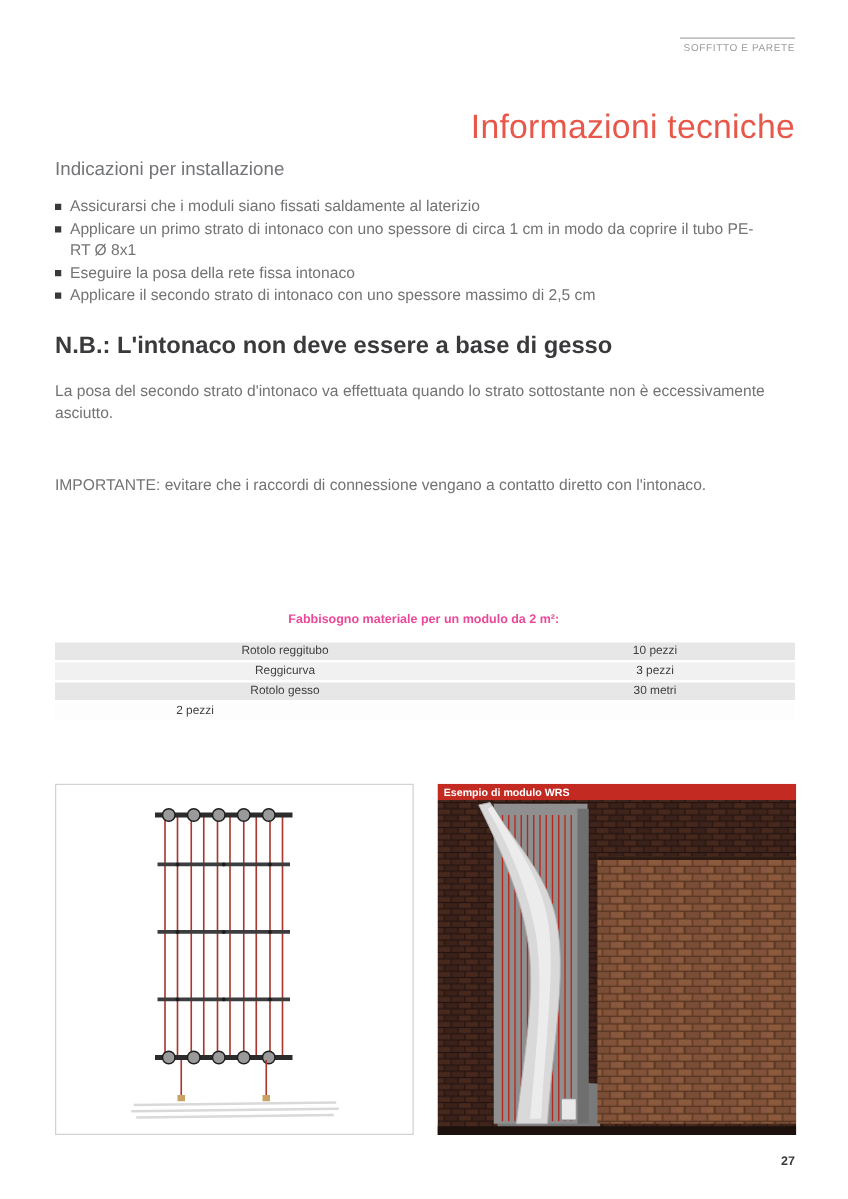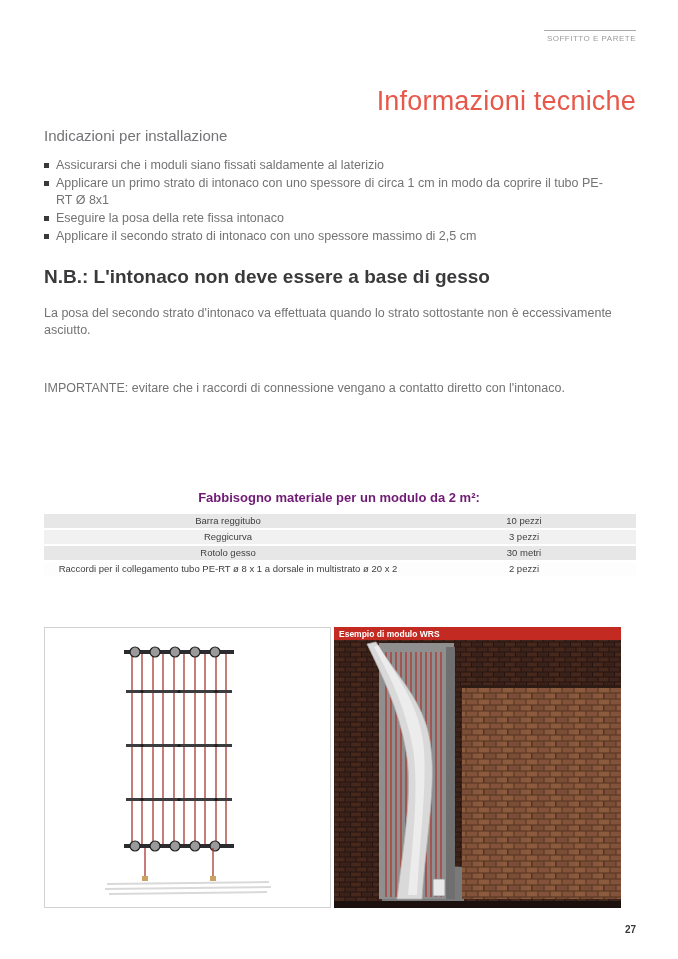--- a/index.html
+++ b/index.html
@@ -40,40 +40,40 @@
 
   .para {
     position:absolute; left:44px; width:594px;
     font-size:12.5px; color:#737373; line-height:17px;
   }
   .para1 { top:305px; }
   .para2 { top:352px;margin-top:28px; }
 
   .materials-heading {
     position:absolute; top:490px; left:0; width:678px;
-    text-align:center; font-size:13px; font-weight:bold; color:#701a75;
+    text-align:center; font-size:10px; font-weight:bold; color:#ec4899;
   }
 
   .materials-table { position:absolute; top:514px; left:44px; width:592px; }
   .trow { display:flex; height:14px; margin-bottom:2px; }
   .trow-a { background:#e7e7e7; }
   .trow-b { background:#f1f1f1; }
   .trow-c { background:#e7e7e7; }
   .trow-d { background:#fdfdfd; }
   .tcell { font-size:9.5px; line-height:14px; color:#3e3e40; text-align:center; }
   .tcell.item { flex:1; }
   .tcell.qty { width:224px; flex:none; }
 
   .figure-left {
     position:absolute; top:627px; left:44px;
     width:287px; height:281px;
     background:#ffffff; border:1px solid #d2d2d2;
   }
   .figure-right {
-    position:absolute; top:627px; left:334px;
+    position:absolute; top:627px; left:350px;
     width:287px; height:281px;text-align:center;
   }
   .figure-left svg, .figure-right svg { display:block; }
 
   .page-number {
     position:absolute; top:924px; right:42px;
     font-size:10px; font-weight:bold; color:#39393b;
   }
 </style>
 </head>
@@ -109,33 +109,32 @@
 
   <p class="nb">N.B.: L'intonaco non deve essere a base di gesso</p>
 
   <p class="para para1">La posa del secondo strato d'intonaco va effettuata quando lo strato sottostante non è eccessivamente asciutto.</p>
   <p class="para para2">IMPORTANTE: evitare che i raccordi di connessione vengano a contatto diretto con l'intonaco.</p>
 
   <h3 class="materials-heading">Fabbisogno materiale per un modulo da 2 m²:</h3>
 
   <div class="materials-table">
     <div class="trow trow-a">
-      <div class="tcell item">Barra reggitubo</div>
+      <div class="tcell item">Rotolo reggitubo</div>
       <div class="tcell qty">10 pezzi</div>
     </div>
     <div class="trow trow-b">
       <div class="tcell item">Reggicurva</div>
       <div class="tcell qty">3 pezzi</div>
     </div>
     <div class="trow trow-c">
       <div class="tcell item">Rotolo gesso</div>
       <div class="tcell qty">30 metri</div>
     </div>
     <div class="trow trow-d">
-      <div class="tcell item">Raccordi per il collegamento tubo PE-RT ø 8 x 1 a dorsale in multistrato  ø 20 x 2</div>
       <div class="tcell qty">2 pezzi</div>
     </div>
   </div>
 
   <div class="figure-left">
     <svg width="285" height="279" viewBox="0 0 285 279">
 
       <g stroke="#a8382f" stroke-width="1.3">
         <line x1="87" y1="24" x2="87" y2="218"></line>
         <line x1="97" y1="24" x2="97" y2="218"></line>

